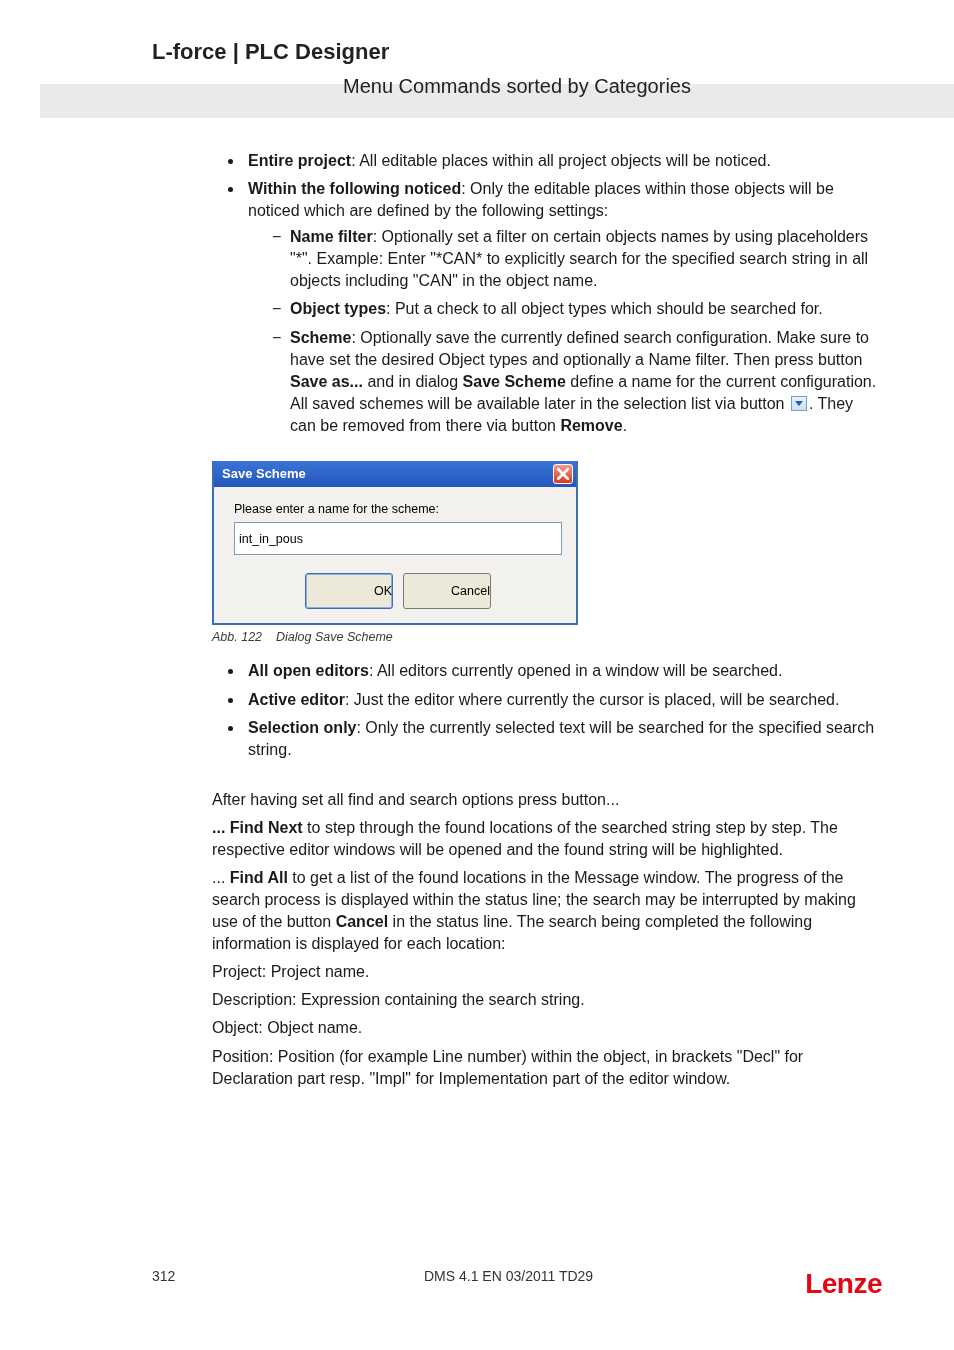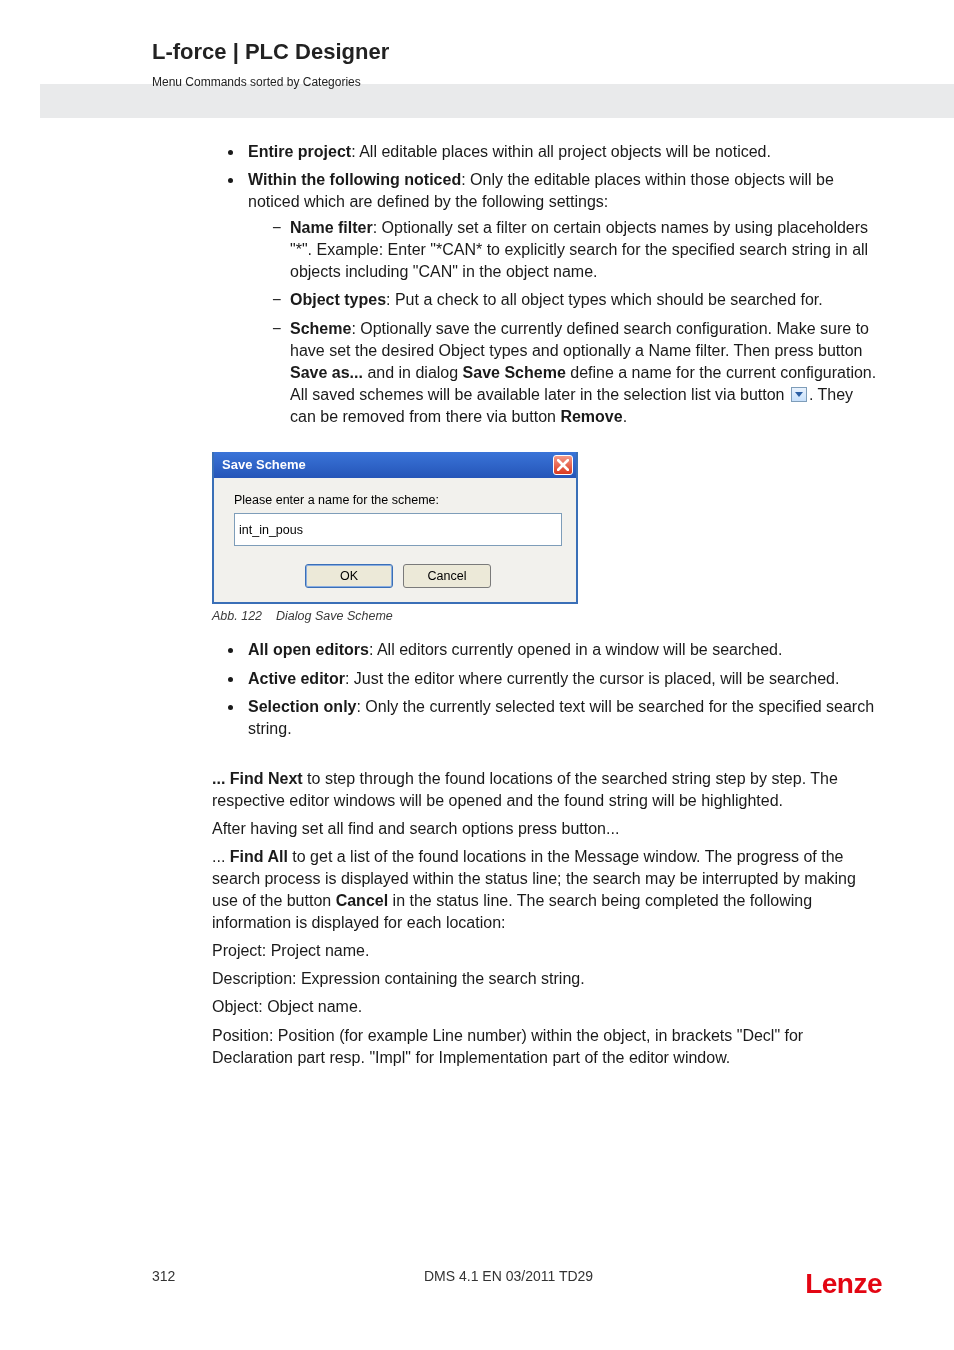--- a/index.html
+++ b/index.html
@@ -1,39 +1,39 @@
 <!DOCTYPE html>
 <html><head>
 <meta charset="utf-8">
 <style>
   * { box-sizing: border-box; margin: 0; padding: 0; }
   html, body { width: 954px; height: 1350px; font-family: "Segoe UI", "Myriad Pro", Arial, sans-serif; color: #1a1a1a; background: #fff; }
   .page { width: 954px; height: 1350px; position: relative; padding: 39px 112px 60px 112px; margin-left: 40px; }
   .header-band { position: absolute; left: 0; right: 0; top: 84px; height: 34px; background: #e9eaeb; z-index: 0; }
   .doc-title { font-size: 22px; font-weight: 700; color: #222; margin-bottom: 10px; position: relative; z-index: 1; }
-  .subtitle { font-size: 12px; color: #222; position: relative; z-index: 1; margin-top: 10px; }
+  .subtitle { font-size: 20px; color: #222; position: relative; z-index: 1; margin-top: 10px; text-align: center; }
   .content { margin-top: 52px; margin-left: 60px; font-size: 16px; line-height: 1.38; }
   .para { margin-bottom: 6px; }
   ul.b1 { list-style: disc; margin-left: 28px; padding-left: 4px; }
   ul.b1 > li { margin-bottom: 6px; padding-left: 4px; }
   ul.b2 { list-style: none; margin-left: 24px; margin-top: 4px; }
   ul.b2 > li { position: relative; margin-bottom: 6px; padding-left: 18px; }
   ul.b2 > li::before { content: "−"; position: absolute; left: 0; top: 0; color: #222; }
   strong { font-weight: 700; }
 
   .dialog { width: 366px; margin: 24px 0 4px 0; border: 2px solid #3a6fb7; border-top-width: 0; background: #f2f1ed; font-family: Tahoma, Arial, sans-serif; }
   .dlg-title { height: 26px; background: linear-gradient(to bottom, #3a74d8 0%, #2555b8 100%); display: flex; align-items: center; justify-content: space-between; padding: 0 3px 0 8px; }
   .dlg-title-text { color: #fff; font-weight: bold; font-size: 13px; }
   .dlg-close { width: 20px; height: 20px; border: 1px solid #fff; border-radius: 3px; background: linear-gradient(to bottom, #f59a88, #d9381f); display: flex; align-items: center; justify-content: center; }
   .dlg-close svg { width: 12px; height: 12px; }
   .dlg-body { padding: 14px 14px 14px 20px; }
   .dlg-label { font-size: 12.5px; color: #000; margin-bottom: 4px; }
   .dlg-input { width: 100%; height: 33px; border: 1px solid #7e9db9; background: #fff; font-size: 12.5px; padding: 2px 4px; color: #000; }
   .dlg-buttons { display: flex; justify-content: center; gap: 10px; margin-top: 18px; }
-  .dlg-btn { width: 88px; height: 24px; font-size: 12.5px; background: #ece9d8; border: 1px solid #7a7a7a; border-radius: 3px; cursor: pointer; }
+  .dlg-btn { width: 88px; height: 36px; font-size: 12.5px; background: #ece9d8; border: 1px solid #7a7a7a; border-radius: 3px; cursor: pointer; text-align: right; }
   .dlg-btn.ok { border: 1px solid #3a6fb7; box-shadow: 0 0 0 1px #89ade0 inset; }
 
   .caption { font-size: 12.5px; font-style: italic; color: #3a3a3a; margin-bottom: 14px; }
   .caption-lbl { margin-right: 14px; }
 
   .drop-btn { display: inline-block; width: 16px; height: 15px; vertical-align: -2px; background: linear-gradient(to bottom, #e9f2fd, #c7e0fb); border: 1px solid #7e9db9; position: relative; margin: 0 2px; }
   .drop-btn::after { content: ""; position: absolute; left: 3px; top: 4px; width: 0; height: 0; border-left: 4px solid transparent; border-right: 4px solid transparent; border-top: 5px solid #2b5fa4; }
 
   .spacer-md { height: 22px; }
 
@@ -99,22 +99,22 @@
       </li>
       <li>
         <strong>Active editor</strong><span>: Just the editor where currently the cursor is placed, will be searched.</span>
       </li>
       <li>
         <strong>Selection only</strong><span>: Only the currently selected text will be searched for the specified search string.</span>
       </li>
     </ul>
 
     <div class="spacer-md"></div>
+    <div class="para">After having set all find and search options press button...</div>
     <div class="para"><strong>... Find Next</strong><span>  to step through the found locations of the searched string step by step. The respective editor windows will be opened and the found string will be highlighted.</span></div>
-    <div class="para">After having set all find and search options press button...</div>
     <div class="para"><span>... </span><strong>Find All</strong><span> to get a list of the found locations in the Message window. The progress of the search process is displayed within the status line; the search may be interrupted by making use of the button </span><strong>Cancel</strong><span> in the status line. The search being completed the following information is displayed for each location:</span></div>
     <div class="para">Project:  Project name.</div>
     <div class="para">Description:  Expression containing the search string.</div>
     <div class="para">Object:  Object name.</div>
     <div class="para">Position:  Position (for example Line number) within the object, in brackets "Decl" for Declaration part resp. "Impl" for Implementation part of the editor window.</div>
   </div>
 
   <div class="footer">
     <span class="page-num">312</span>
     <span class="doc-id">DMS 4.1 EN 03/2011 TD29</span>

